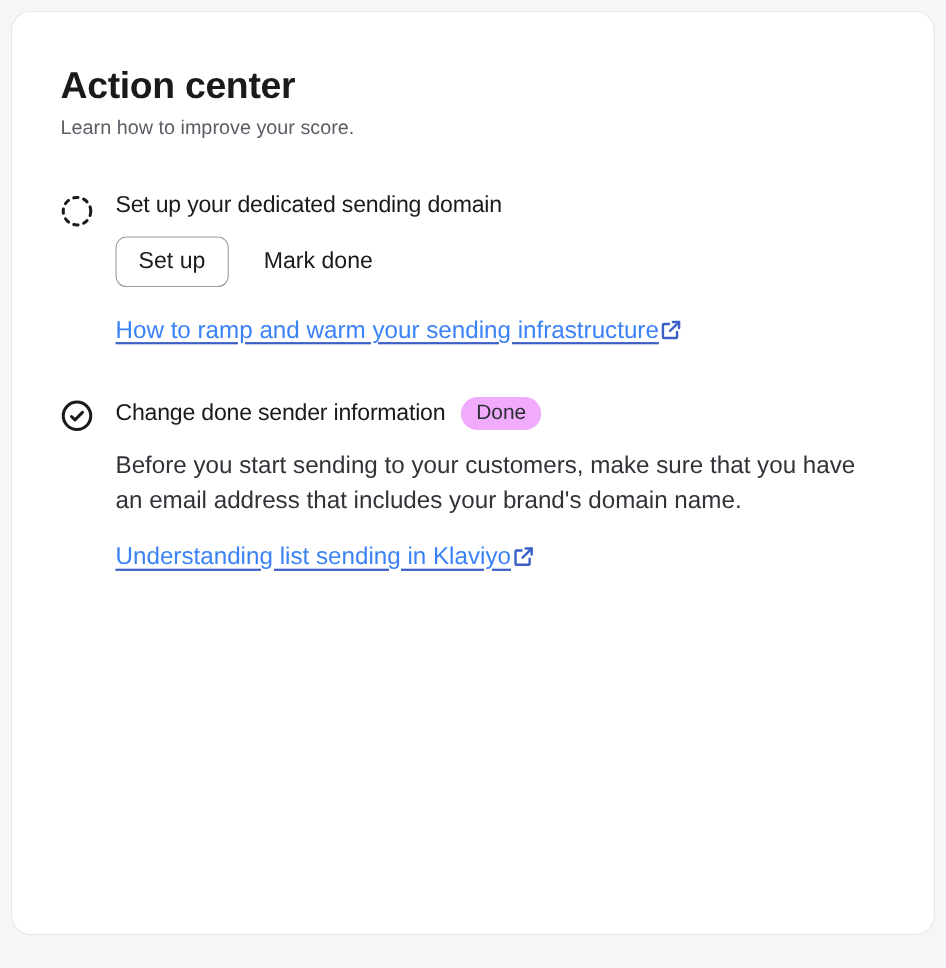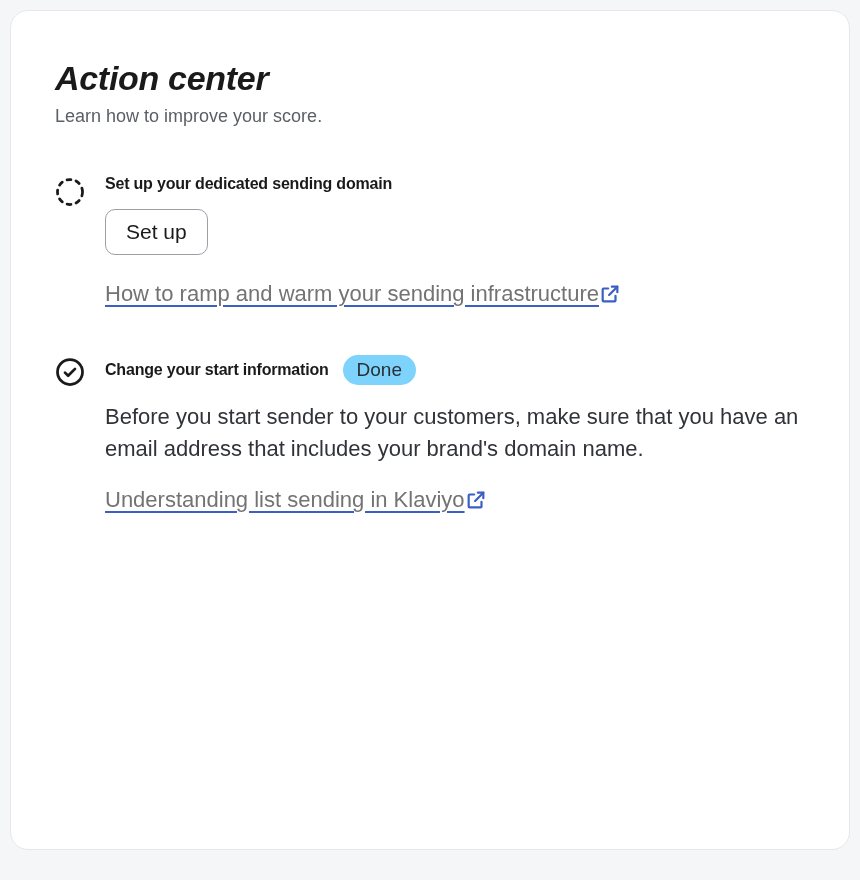--- a/index.html
+++ b/index.html
@@ -20,21 +20,20 @@
       border-radius: 18px;
       padding: 48px 44px 60px 44px;
       min-height: 840px;
     }
     .header-title {
       font-size: 34px;
       font-weight: 700;
       color: #1a1a1a;
       margin-bottom: 8px;
       letter-spacing: -0.3px;
-      font-style: italic;
     }
     .header-subtitle {
       font-size: 18px;
       color: #5a5f66;
       margin-bottom: 48px;
       font-weight: 400;
     }
     .item {
       display: flex;
       align-items: flex-start;
@@ -50,28 +49,28 @@
     .item-body {
       flex: 1;
     }
     .item-header {
       display: flex;
       align-items: center;
       gap: 14px;
       margin-bottom: 16px;
     }
     .item-title {
-      font-size: 16px;
-      font-weight: 700;
+      font-size: 21px;
+      font-weight: 400;
       color: #1a1a1a;
       letter-spacing: -0.2px;
     }
     .badge {
       display: inline-block;
-      background: #7dd3fc;
+      background: #f0abfc;
       color: #2b2f33;
       font-size: 19px;
       font-weight: 500;
       padding: 4px 14px;
       border-radius: 999px;
     }
     .item-desc {
       font-size: 22px;
       line-height: 1.45;
       color: #303338;
@@ -99,21 +98,21 @@
       color: #1a1a1a;
       font-size: 21px;
       font-weight: 500;
       cursor: pointer;
       padding: 10px 4px;
     }
     .help-link {
       display: inline-flex;
       align-items: center;
       gap: 0;
-      color: #737373;
+      color: #3b82f6;
       font-size: 22px;
       text-decoration: underline;
       text-decoration-color: #3b5fc4;
       text-underline-offset: 4px;
       cursor: pointer;
     }
     .external-icon {
       width: 22px;
       height: 22px;
       flex-shrink: 0;
@@ -132,20 +131,21 @@
       <svg viewBox="0 0 24 24" width="30" height="30" fill="none">
         <circle cx="12" cy="12" r="10" stroke="#1a1a1a" stroke-width="2.2" stroke-dasharray="3.2 4.2" stroke-linecap="round"></circle>
       </svg>
     </div>
     <div class="item-body">
       <div class="item-header">
         <span class="item-title">Set up your dedicated sending domain</span>
       </div>
       <div class="actions">
         <button class="btn">Set up</button>
+        <button class="btn-plain">Mark done</button>
       </div>
       <a class="help-link">
         <span>How to ramp and warm your sending infrastructure</span>
         <span class="external-icon">
           <svg viewBox="0 0 24 24" width="22" height="22" fill="none" stroke="#3b5fc4" stroke-width="2.4" stroke-linecap="round" stroke-linejoin="round">
             <path d="M14 4h6v6"></path>
             <path d="M20 4l-9 9"></path>
             <path d="M18 14v5a1 1 0 0 1-1 1H5a1 1 0 0 1-1-1V7a1 1 0 0 1 1-1h5"></path>
           </svg>
         </span>
@@ -155,24 +155,24 @@
 
   <div class="item">
     <div class="item-icon">
       <svg viewBox="0 0 24 24" width="30" height="30" fill="none" stroke="#1a1a1a" stroke-width="2.2" stroke-linecap="round" stroke-linejoin="round">
         <circle cx="12" cy="12" r="10"></circle>
         <path d="M8 12.5l2.5 2.5L16 9.5"></path>
       </svg>
     </div>
     <div class="item-body">
       <div class="item-header">
-        <span class="item-title">Change your start information</span>
+        <span class="item-title">Change done sender information</span>
         <span class="badge">Done</span>
       </div>
-      <p class="item-desc">Before you start sender to your customers, make sure that you have an email address that includes your brand's domain name.</p>
+      <p class="item-desc">Before you start sending to your customers, make sure that you have an email address that includes your brand's domain name.</p>
       <a class="help-link">
         <span>Understanding list sending in Klaviyo</span>
         <span class="external-icon">
           <svg viewBox="0 0 24 24" width="22" height="22" fill="none" stroke="#3b5fc4" stroke-width="2.4" stroke-linecap="round" stroke-linejoin="round">
             <path d="M14 4h6v6"></path>
             <path d="M20 4l-9 9"></path>
             <path d="M18 14v5a1 1 0 0 1-1 1H5a1 1 0 0 1-1-1V7a1 1 0 0 1 1-1h5"></path>
           </svg>
         </span>
       </a>

